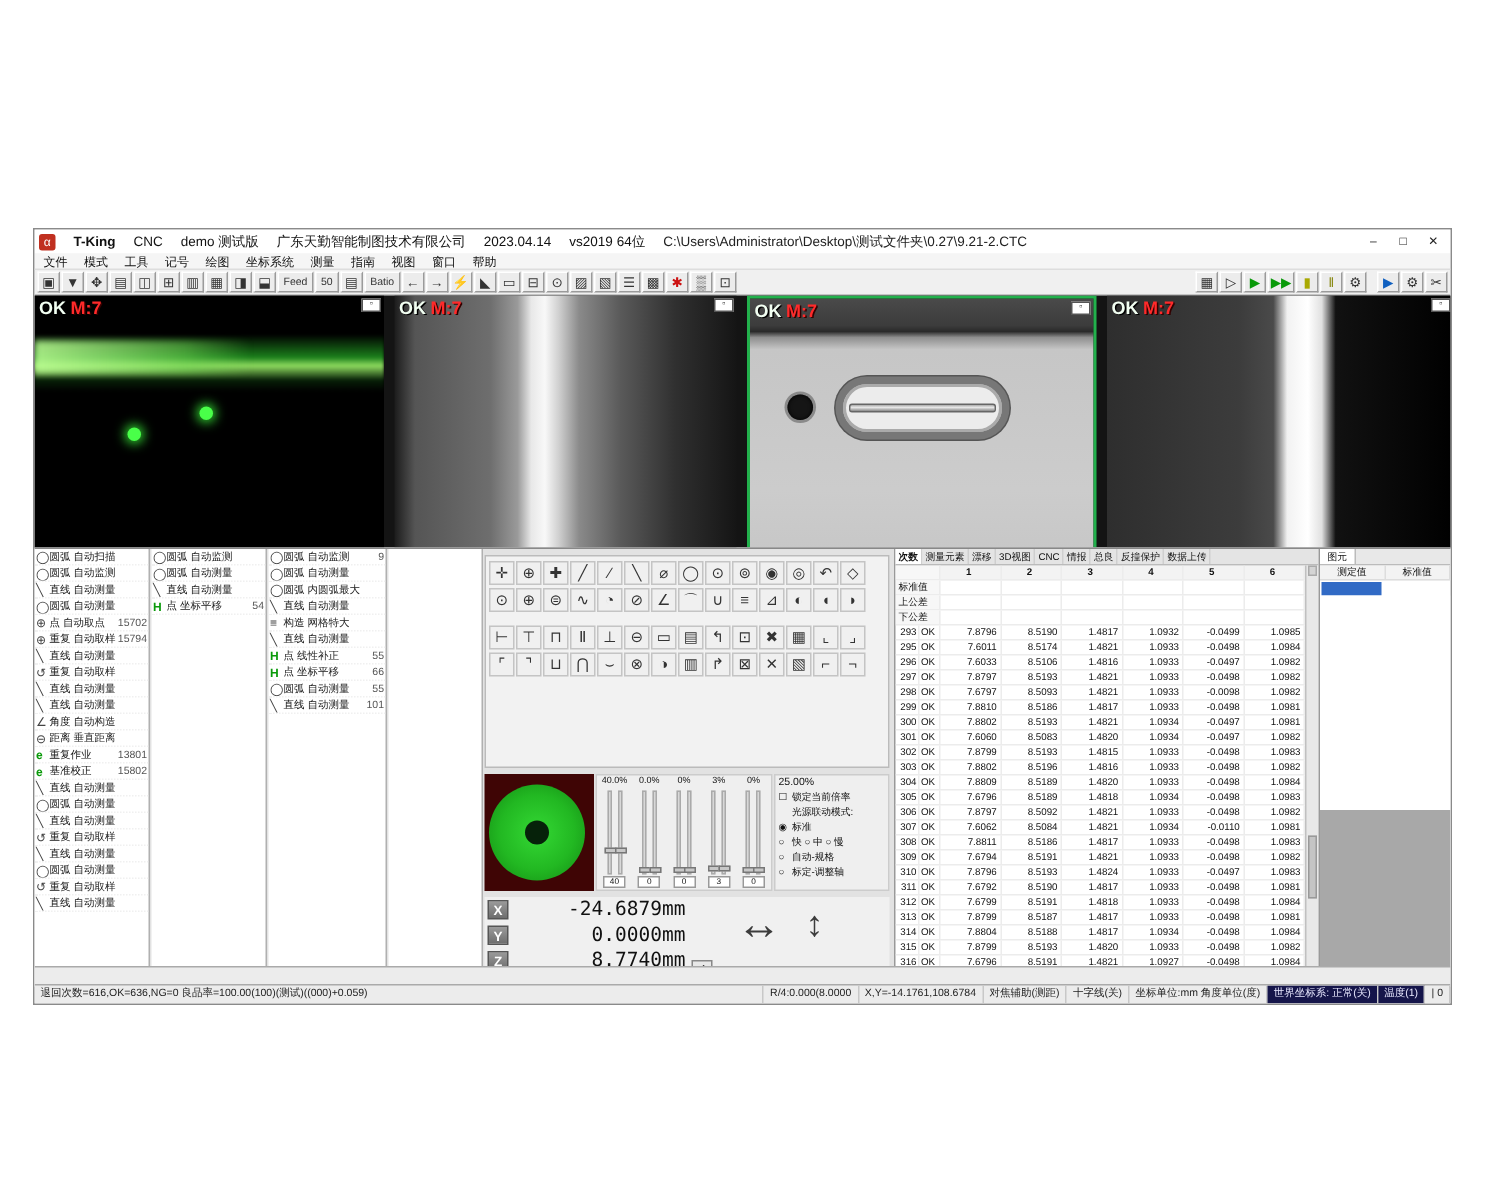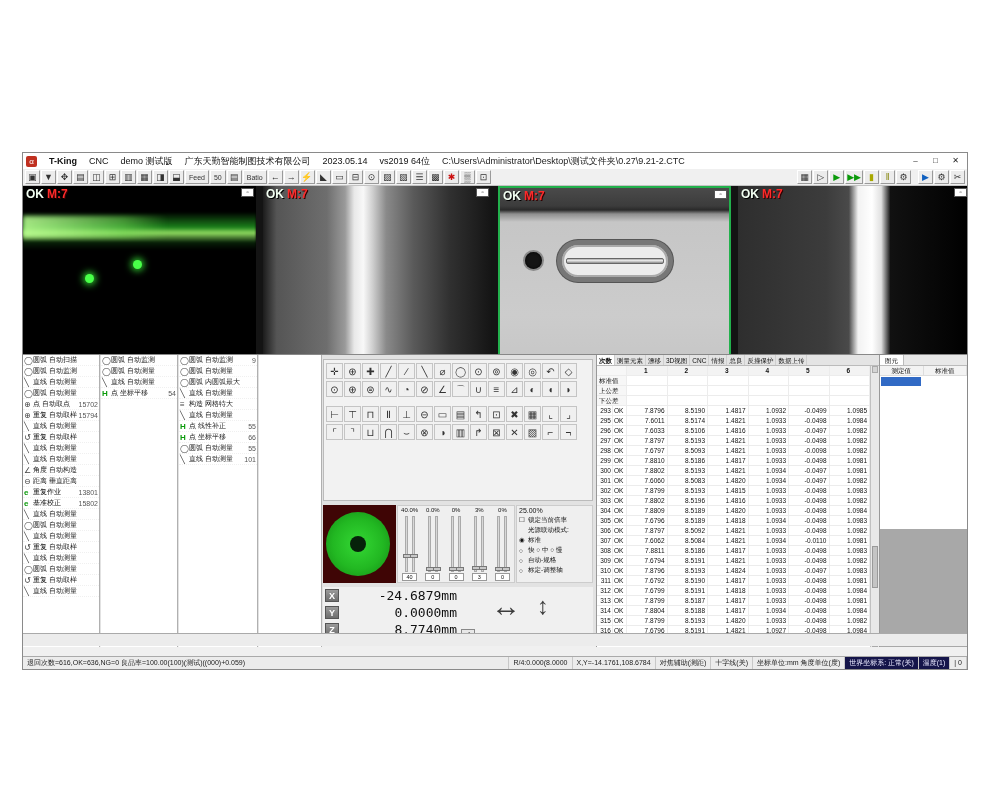--- a/index.html
+++ b/index.html
@@ -115,30 +115,43 @@
 <body>
 
 <div class="app">
 
   <div class="titlebar">
     <span class="logo">α</span>
     <span class="t-app">T-King</span>
     <span>CNC</span>
     <span>demo 测试版</span>
     <span>广东天勤智能制图技术有限公司</span>
-    <span>2023.05.14</span>
+    <span>2023.04.14</span>
     <span>vs2019 64位</span>
     <span class="t-path">C:\Users\Administrator\Desktop\测试文件夹\0.27\9.21-2.CTC</span>
     <span class="wbtns">
       <button class="wbtn">–</button>
       <button class="wbtn">□</button>
       <button class="wbtn">✕</button>
     </span>
   </div>
 
+  <div class="menubar">
+      <span class="menu-item">文件</span>
+      <span class="menu-item">模式</span>
+      <span class="menu-item">工具</span>
+      <span class="menu-item">记号</span>
+      <span class="menu-item">绘图</span>
+      <span class="menu-item">坐标系统</span>
+      <span class="menu-item">测量</span>
+      <span class="menu-item">指南</span>
+      <span class="menu-item">视图</span>
+      <span class="menu-item">窗口</span>
+      <span class="menu-item">帮助</span>
+    </div>
 
   <div class="toolbar">
     <span style="display:flex;gap:1px">
         <button class="tb-btn">▣</button>
         <button class="tb-btn">▼</button>
         <button class="tb-btn">✥</button>
         <button class="tb-btn">▤</button>
         <button class="tb-btn">◫</button>
         <button class="tb-btn">⊞</button>
         <button class="tb-btn">▥</button>

